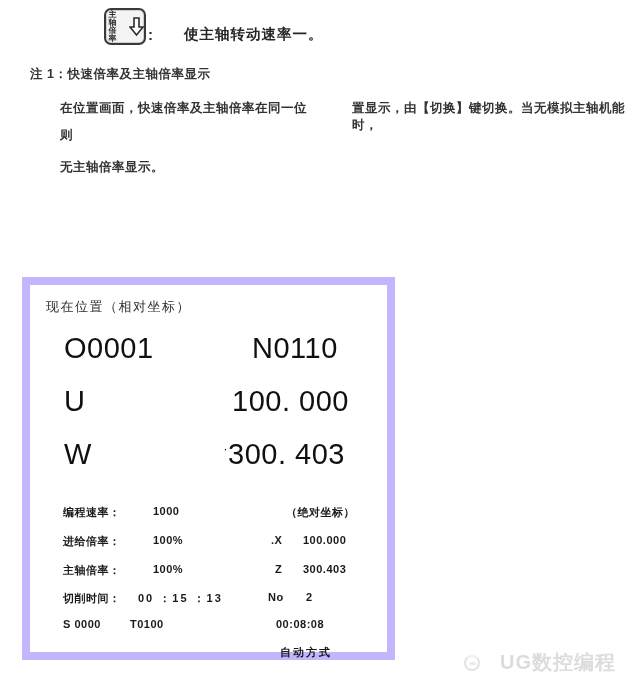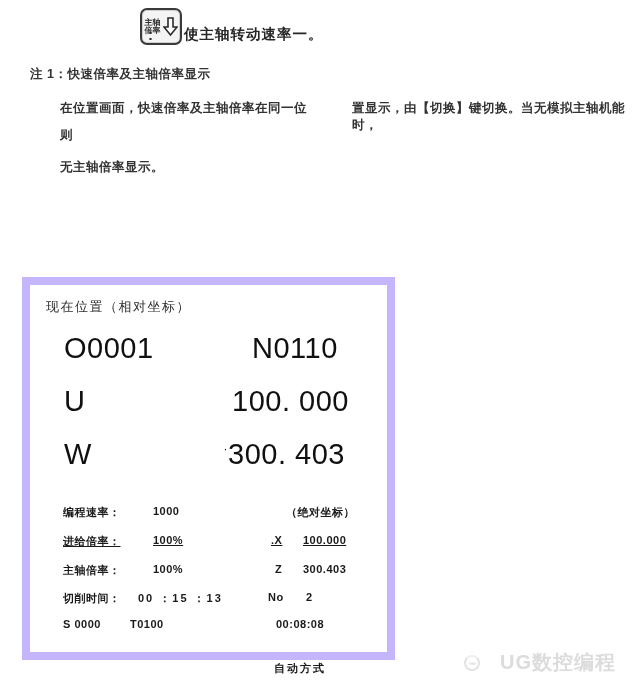--- a/index.html
+++ b/index.html
@@ -10,21 +10,21 @@
     overflow:hidden;
   }
   .abs { position:absolute; }
 
   
   .key {
     left:104px; top:8px; width:42px; height:37px;
     border:2px solid #3a3a3a; border-radius:7px;
     background:#f4f4f4;
     box-shadow:inset 0 0 0 1px #cfcfcf;
-    display:flex; align-items:center; justify-content:center; gap:2px;margin-left:36px;
+    display:flex; align-items:center; justify-content:center; gap:10px;
   }
   .key-text { font-size:8px; line-height:8px; font-weight:bold; color:#2b2b2b; text-align:center; }
   .key-colon { left:148px; top:26px; font-size:15px; font-weight:bold; color:#2b2b2b; }
   .key-caption { left:184px; top:25px; font-size:14.5px; font-weight:600; color:#262626; letter-spacing:1px; }
 
   
   .note { font-size:12.5px; font-weight:600; color:#333333; letter-spacing:0.5px; }
   .note-1 { left:30px; top:66px; }
   .note-2a { left:60px; top:100px; }
   .note-2b { left:352px; top:100px; }
@@ -40,21 +40,21 @@
   .big { font-size:29px; color:#101010; line-height:1; letter-spacing:0.5px; }
   .pos-o { left:34px; top:49px; }
   .pos-n { left:222px; top:49px; }
   .axis-u-l { left:34px; top:102px; }
   .axis-u-v { left:150px; right:38px; top:102px; text-align:right; }
   .axis-w-l { left:34px; top:155px; }
   .axis-w-v { left:150px; right:42px; top:155px; text-align:right; }
   .wdot { font-size:12px; vertical-align:11px; }
 
   .info { font-size:11px; font-weight:bold; color:#1a1a1a; letter-spacing:0.5px; white-space:nowrap; }
-  .r1 { top:220px; } .r2 { top:249px;text-decoration:underline; } .r3 { top:278px; }
+  .r1 { top:220px; } .r2 { top:249px; } .r3 { top:278px; }
   .r4 { top:306px; } .r5 { top:333px; } .r6 { top:360px; }
   .c-label { left:33px; } .c-val { left:123px; }
   .c-time { left:108px; letter-spacing:2px; }
 
   
   .watermark {
     right:24px; bottom:8px; display:flex; align-items:center; gap:20px;
     color:#dcdcdc; font-size:20px; font-weight:bold; letter-spacing:1px;
   }
   .wm-logo {
@@ -120,21 +120,21 @@
 
     <div class="abs info r4 c-label">切削时间：</div>
     <div class="abs info r4 c-time">00 ：15 ：13</div>
     <div class="abs info r4" style="left:238px;">No</div>
     <div class="abs info r4" style="left:276px;">2</div>
 
     <div class="abs info r5 c-label">S 0000</div>
     <div class="abs info r5" style="left:100px;">T0100</div>
     <div class="abs info r5" style="left:246px;">00:08:08</div>
 
-    <div class="abs info r6" style="left:244px; letter-spacing:2px;margin-top:16px;">自动方式</div>
+    <div class="abs info r6" style="left:250px; letter-spacing:2px;">自动方式</div>
   </div>
 
   <div class="abs watermark">
     <span class="wm-logo"></span>
     <span>UG数控编程</span>
   </div>
 
 </div>
 
 </body></html>

